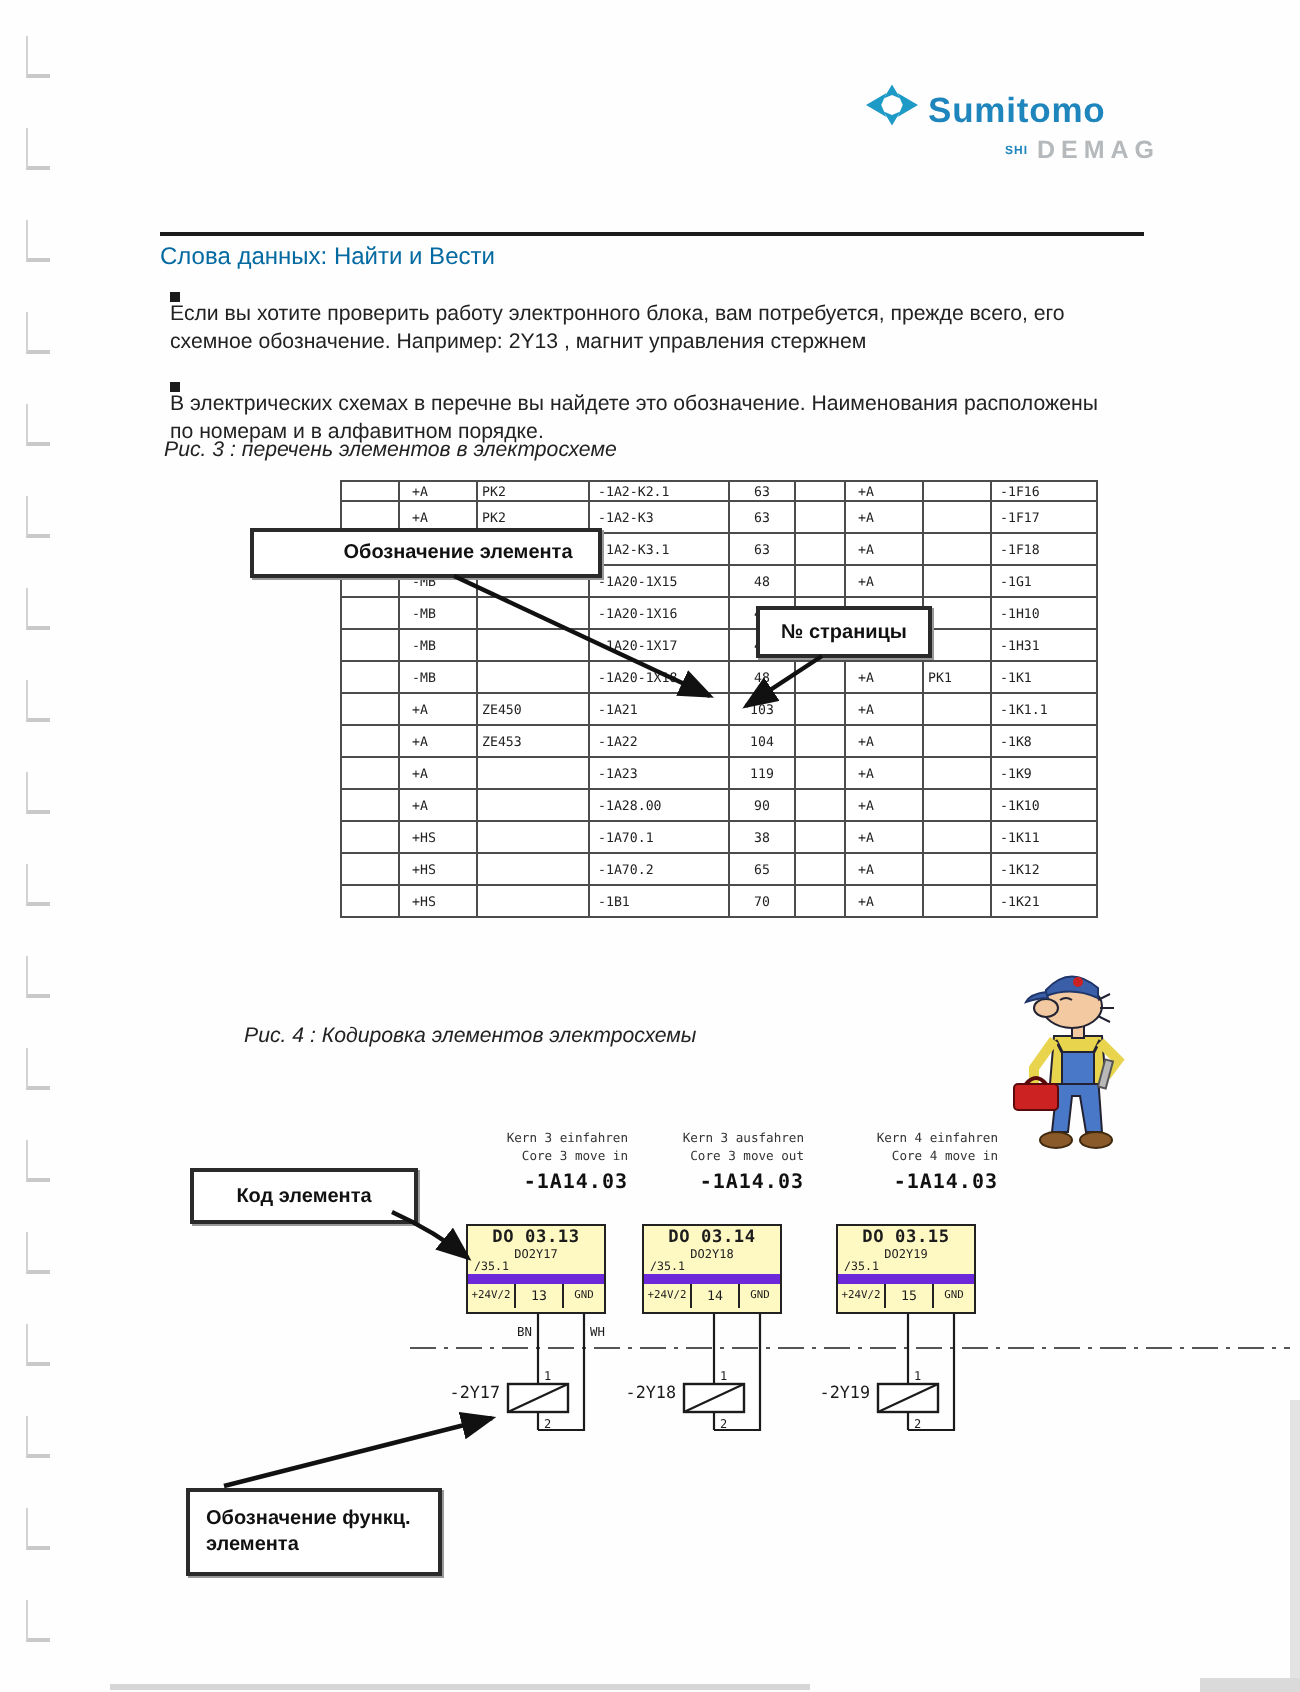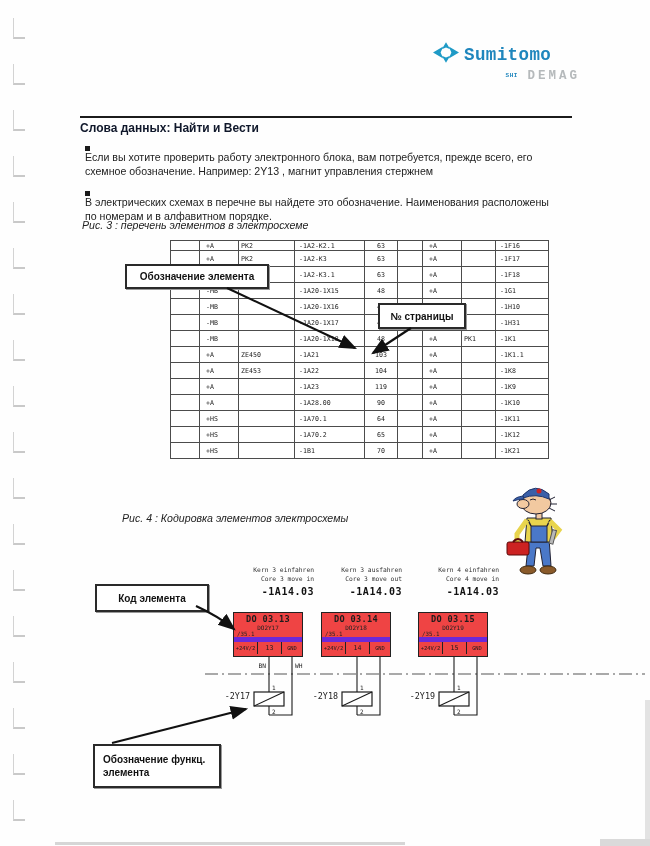--- a/index.html
+++ b/index.html
@@ -5,29 +5,29 @@
   html,body{margin:0;padding:0;background:#ffffff;}
   #page{position:relative;width:650px;height:846px;background:#fefefe;overflow:hidden;
         font-family:"Liberation Sans",sans-serif;color:#1c1c1c;}
   
   .scan-mark{position:absolute;width:11px;height:19px;border-left:1px solid #c9c9c9;
              border-bottom:2px solid #bdbdbd;opacity:.8;}
   .scan-strip-right{position:absolute;right:0;top:700px;width:5px;height:146px;background:#e3e3e3;}
   .scan-bottom{position:absolute;left:55px;top:842px;width:350px;height:3px;background:#d6d6d6;}
   .scan-corner{position:absolute;left:600px;top:839px;width:50px;height:7px;background:#dadada;}
   
-  .logo{position:absolute;left:433px;top:42px;width:148px;font-family:Liberation Mono, monospace;}
+  .logo{position:absolute;left:433px;top:42px;width:148px;}
   .logo-row1{display:flex;align-items:center;gap:5px;}
   .logo-brand{font-size:17.5px;font-weight:bold;color:#1f86bd;letter-spacing:.4px;}
   .logo-row2{text-align:right;margin-top:-2px;padding-right:1px;}
   .logo-shi{font-size:6px;font-weight:bold;color:#1f86bd;letter-spacing:.5px;vertical-align:2px;}
   .logo-demag{font-size:12.5px;color:#b5b9bb;letter-spacing:3px;font-weight:bold;}
   
   .rule-top{position:absolute;left:80px;top:116px;width:492px;height:2px;background:#1b1b1b;}
-  .heading{position:absolute;left:80px;top:121px;font-size:12px;font-weight:bold;color:#0f172a;}
+  .heading{position:absolute;left:80px;top:121px;font-size:12px;font-weight:normal;color:#0369a1;}
   .bullets{position:absolute;left:85px;top:142px;width:475px;}
   .bullet{display:flex;margin-bottom:9px;flex-direction:column;}
   .bullet .sq{width:5px;height:5px;background:#1a1a1a;margin:4px 14px 0 0;flex:none;}
   .bullet .txt{font-size:10.6px;line-height:1.28;color:#222;}
   
   .figcap{position:absolute;font-style:italic;font-size:10.6px;color:#222;}
   
   .parts-wrap{position:absolute;left:170px;top:240px;}
   table.parts{border-collapse:collapse;table-layout:fixed;background:#fff;}
   table.parts td{border:1px solid #4c4c4c;height:15px;font-family:"DejaVu Sans Mono",monospace;
@@ -40,21 +40,21 @@
   table.parts td:nth-child(9){padding-left:4px;margin-top:30px;}
   
   .callout{position:absolute;background:#fff;border:2px solid #2a2a2a;display:flex;
            align-items:center;justify-content:center;font-weight:bold;font-size:10px;
            color:#111;box-shadow:1px 1px 0 #999;}
   .callout.multiline{justify-content:flex-start;padding-left:8px;line-height:1.3;text-align:left;}
   
   .chan-head{position:absolute;width:92px;text-align:right;font-family:"DejaVu Sans Mono",monospace;}
   .chan-head .l1,.chan-head .l2{font-size:6.3px;color:#333;line-height:1.35;}
   .chan-head .ref{font-size:10px;font-weight:bold;color:#111;margin-top:3px;letter-spacing:.5px;}
-  .dio{position:absolute;width:70px;height:45px;border:1.4px solid #222;background:#ef4444;
+  .dio{position:absolute;width:70px;height:45px;border:1.4px solid #222;background:#fef9c3;
        font-family:"DejaVu Sans Mono",monospace;box-sizing:border-box;}
   .dio .t1{font-size:8.6px;font-weight:bold;text-align:center;margin-top:1px;letter-spacing:.3px;}
   .dio .t2{font-size:6px;text-align:center;color:#222;}
   .dio .t3{font-size:5.8px;padding-left:3px;color:#222;}
   .dio .cells{display:flex;border-top:5px solid #6d28d9;height:12px;align-items:center;}
   .dio .c{font-size:5.4px;text-align:center;overflow:hidden;white-space:nowrap;}
   .dio .c1{width:23px;border-right:1px solid #222;height:100%;line-height:12px;}
   .dio .c2{width:23px;border-right:1px solid #222;height:100%;line-height:12px;font-size:6.6px;}
   .dio .c3{flex:1;height:100%;line-height:12px;}
   .overlay{position:absolute;left:0;top:0;pointer-events:none;}
@@ -258,21 +258,21 @@
             <td></td>
             <td>+A</td>
             <td></td>
             <td>-1K10</td>
           </tr>
           <tr>
             <td></td>
             <td>+HS</td>
             <td></td>
             <td>-1A70.1</td>
-            <td>64</td>
+            <td>38</td>
             <td></td>
             <td>+A</td>
             <td></td>
             <td>-1K11</td>
           </tr>
           <tr>
             <td></td>
             <td>+HS</td>
             <td></td>
             <td>-1A70.2</td>
@@ -290,21 +290,21 @@
             <td>70</td>
             <td></td>
             <td>+A</td>
             <td></td>
             <td>-1K21</td>
           </tr>
         </tbody>
     </table>
   </div>
 
-  <div class="callout" style="left:125px;top:264px;width:140px;height:21px;">
+  <div class="callout" style="left:125px;top:264px;width:140px;height:21px;padding-left:32px;">
     <span>Обозначение элемента</span>
   </div>
   <div class="callout" style="left:378px;top:303px;width:84px;height:22px;">
     <span>№ страницы</span>
   </div>
 
   <div class="figcap" style="left:74px;top:512px;margin-left:48px;">Рис. 4 : Кодировка элементов электросхемы</div>
 
   <div style="position:absolute;left:503px;top:486px;">
     <svg width="68" height="96" viewBox="0 0 68 96">

